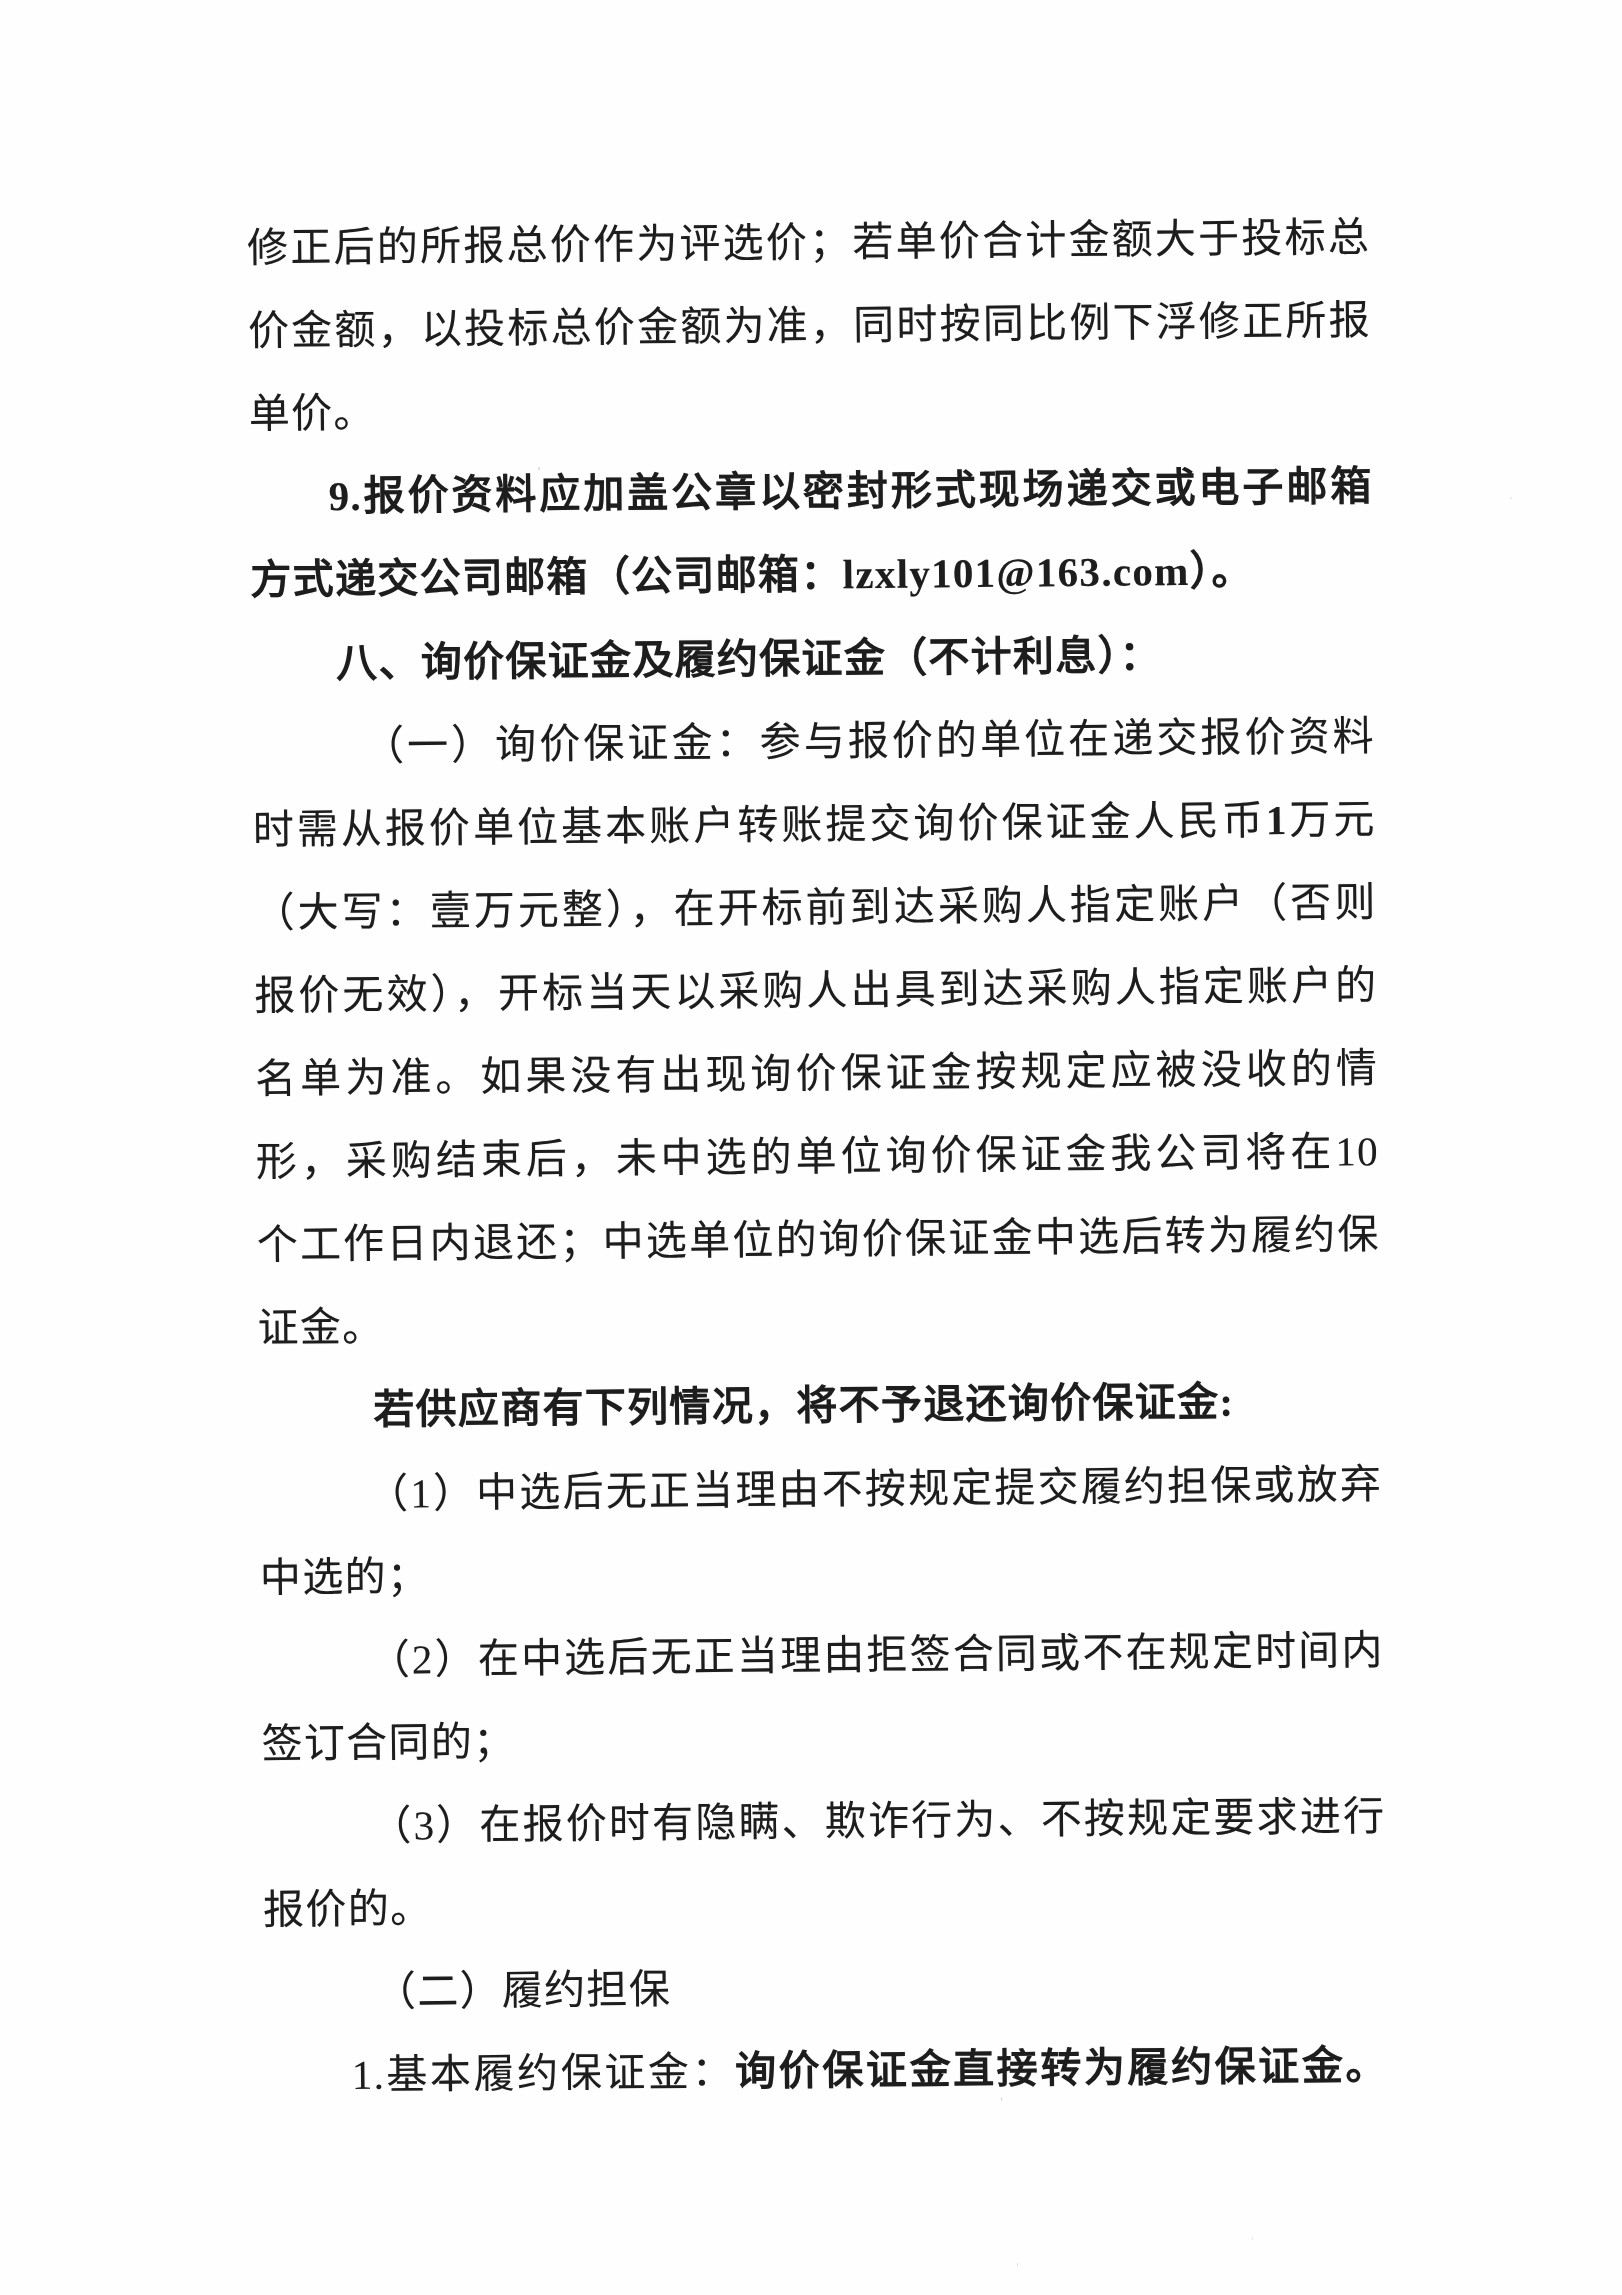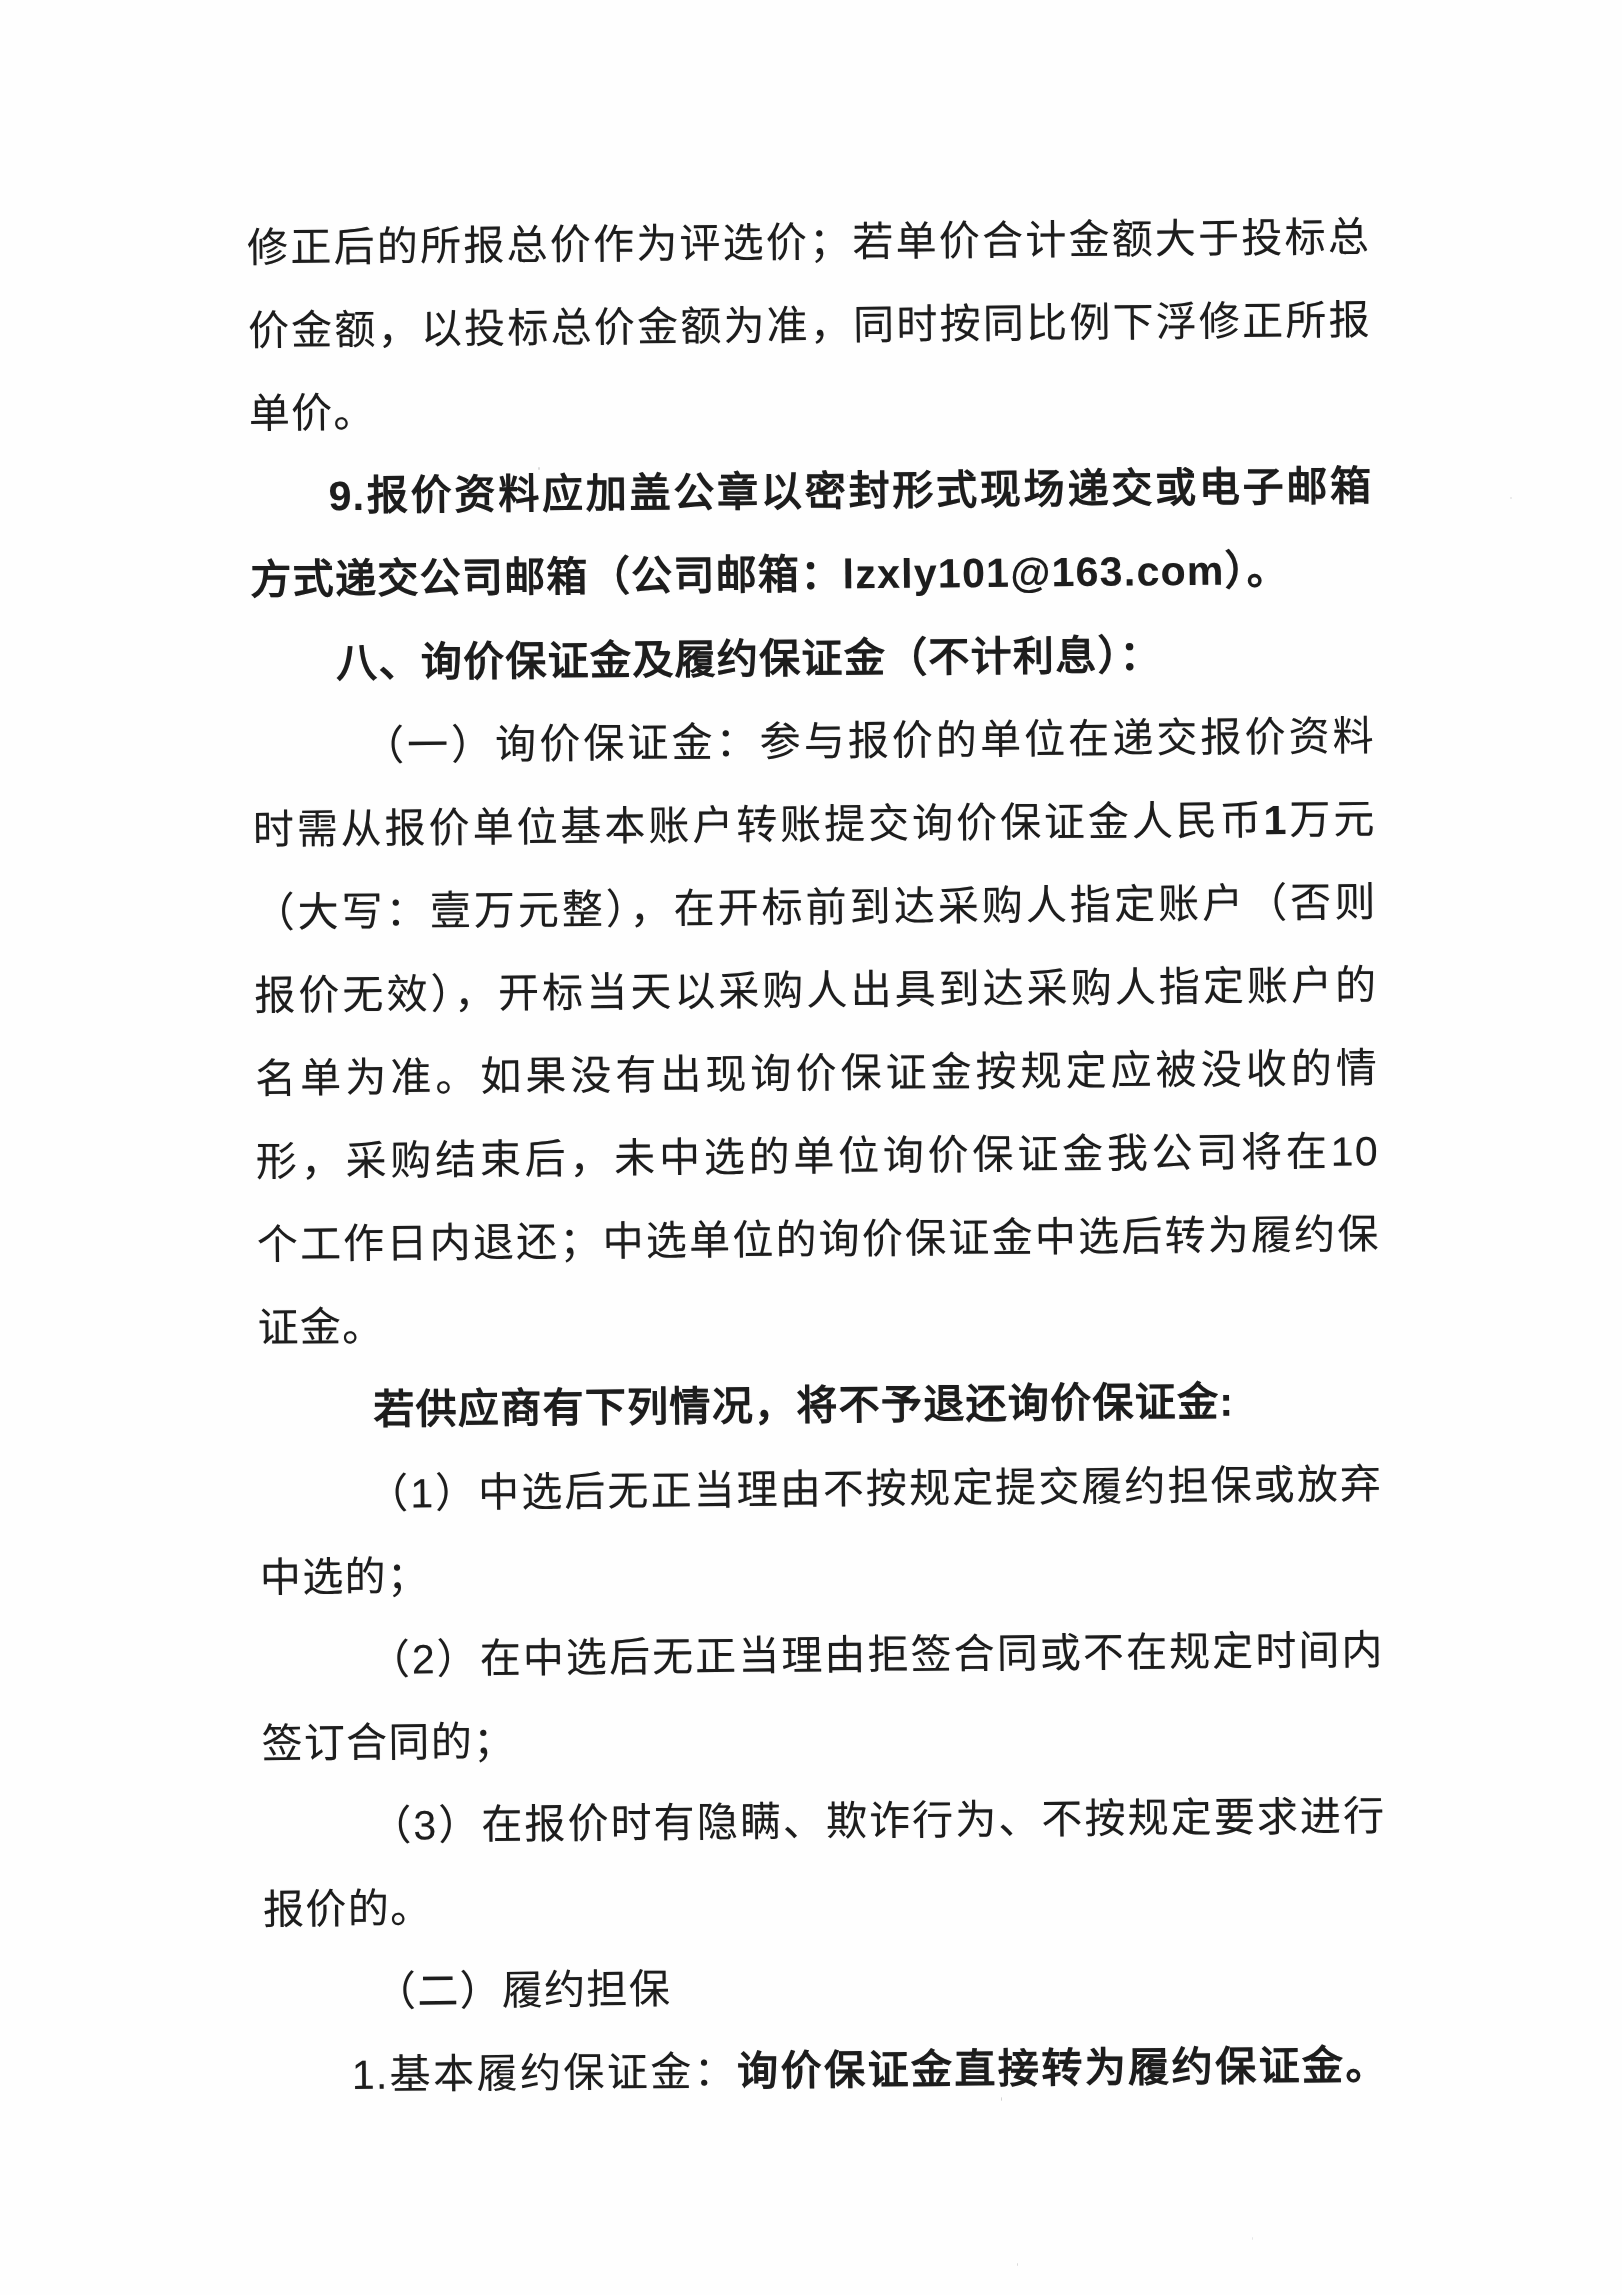--- a/index.html
+++ b/index.html
@@ -2,21 +2,21 @@
 <html lang="zh-CN" style="font-size:10.5px"><head>
 <meta charset="utf-8">
 <style>
   html,body{margin:0;padding:0;background:#ffffff;}
   .page{
     position:relative;
     width:1623px;
     height:2295px;
     background:#fefefe;
     overflow:hidden;
-    font-family:Liberation Sans, sans-serif;
+    font-family:Liberation Serif, serif;
   }
   .text-block{
     position:absolute;
     left:247px;
     top:226px;
     width:1123px;
     height:1911px;
     transform:rotate(-0.55deg);
     transform-origin:0 0;
     font-size:41px;

